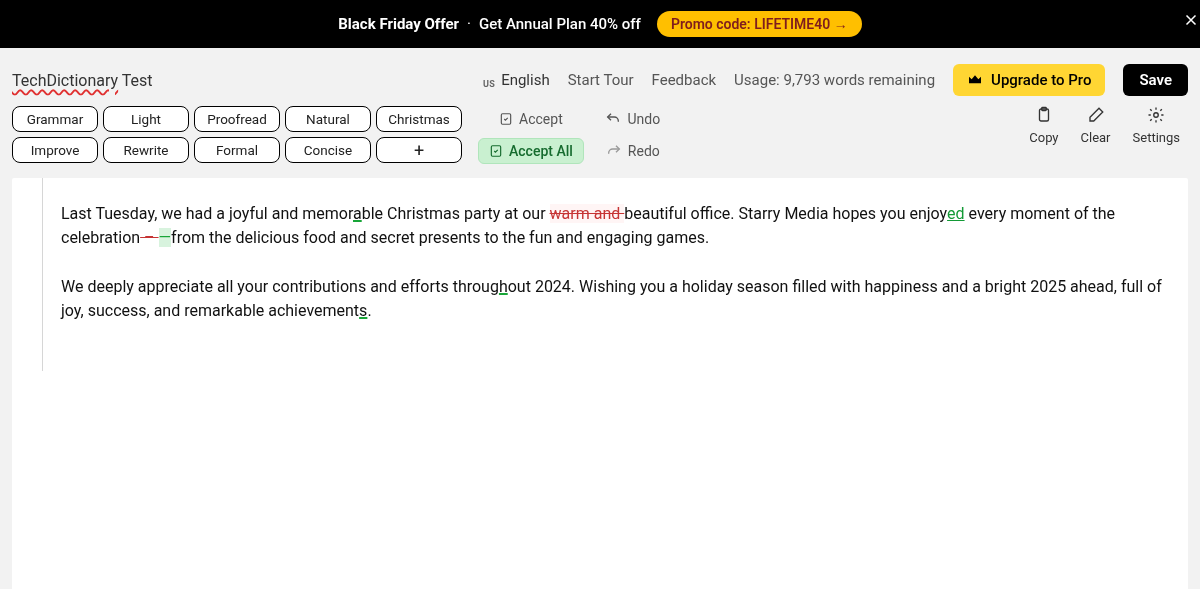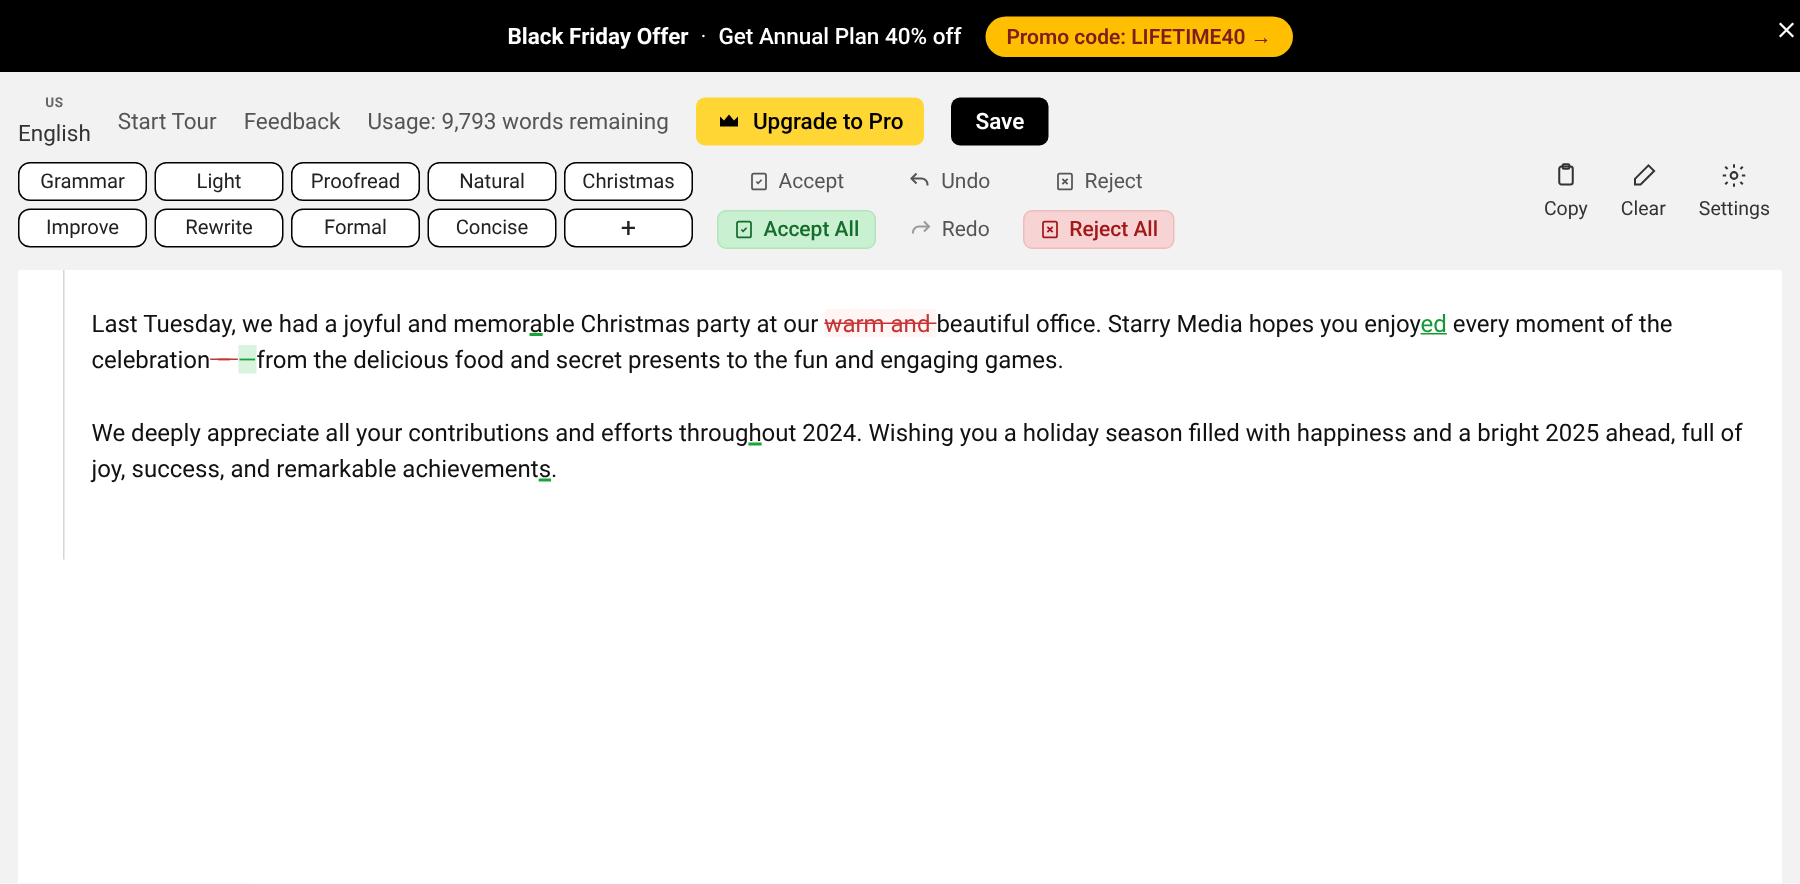--- a/index.html
+++ b/index.html
@@ -61,26 +61,25 @@
     color: #333;
     flex: 1;
   }
   .squiggle {
     text-decoration: underline wavy #e03030;
     text-decoration-thickness: 1.5px;
     text-underline-offset: 3px;
   }
   .lang {
     display: inline-flex;
-    align-items: center;
+    align-items: flex-end;
     gap: 6px;
     color: #333;
     font-size: 15px;
     cursor: pointer;
-    flex-direction: column;
   }
   .lang .flag {
     font-size: 9px;
     text-transform: uppercase;
     font-weight: 700;
     letter-spacing: 0.3px;
     color: #666;
   }
   .link {
     color: #555;
@@ -240,20 +239,23 @@
   <span class="sub">Get Annual Plan 40% off</span>
   <span class="code">Promo code: LIFETIME40 →</span>
   <span class="close">
     <svg width="18" height="18" viewBox="0 0 24 24" fill="none" stroke="currentColor" stroke-width="2">
         <path d="M6 6l12 12M6 18L18 6"></path>
       </svg>
   </span>
 </div>
 
 <div class="header">
+  <div class="doc-title">
+    <span class="squiggle">TechDictionary</span><span> Test</span>
+  </div>
   <div class="lang">
     <span class="flag">us</span>
     <span>English</span>
   </div>
   <span class="link">Start Tour</span>
   <span class="link">Feedback</span>
   <span class="usage">Usage: 9,793 words remaining</span>
   <span class="upgrade">
     <svg width="16" height="16" viewBox="0 0 24 24" fill="currentColor">
         <path d="M3 7l4 4 5-6 5 6 4-4v10H3V7z"></path>
@@ -303,36 +305,20 @@
         <span>Undo</span>
       </div>
       <div class="act">
         <svg width="16" height="16" viewBox="0 0 24 24" fill="none" stroke="#999" stroke-width="2">
             <path d="M15 14l5-5-5-5"></path>
             <path d="M20 9H10a6 6 0 00-6 6v1"></path>
           </svg>
         <span>Redo</span>
       </div>
     </div>
-    <div class="col">
-      <div class="act">
-        <svg width="14" height="14" viewBox="0 0 24 24" fill="none" stroke="#555" stroke-width="2">
-            <rect x="4" y="3" width="16" height="18" rx="2"></rect>
-            <path d="M9 9l6 6M15 9l-6 6"></path>
-          </svg>
-        <span>Reject</span>
-      </div>
-      <div class="act reject-all">
-        <svg width="14" height="14" viewBox="0 0 24 24" fill="none" stroke="#a11818" stroke-width="2">
-            <rect x="4" y="3" width="16" height="18" rx="2"></rect>
-            <path d="M9 9l6 6M15 9l-6 6"></path>
-          </svg>
-        <span>Reject All</span>
-      </div>
-    </div>
   </div>
 
   <div class="right-tools">
     <div class="tool">
       <svg width="18" height="18" viewBox="0 0 24 24" fill="none" stroke="#333" stroke-width="1.8">
           <rect x="6" y="4" width="12" height="16" rx="2"></rect>
           <rect x="9" y="2" width="6" height="4" rx="1"></rect>
         </svg>
       <span>Copy</span>
     </div>

